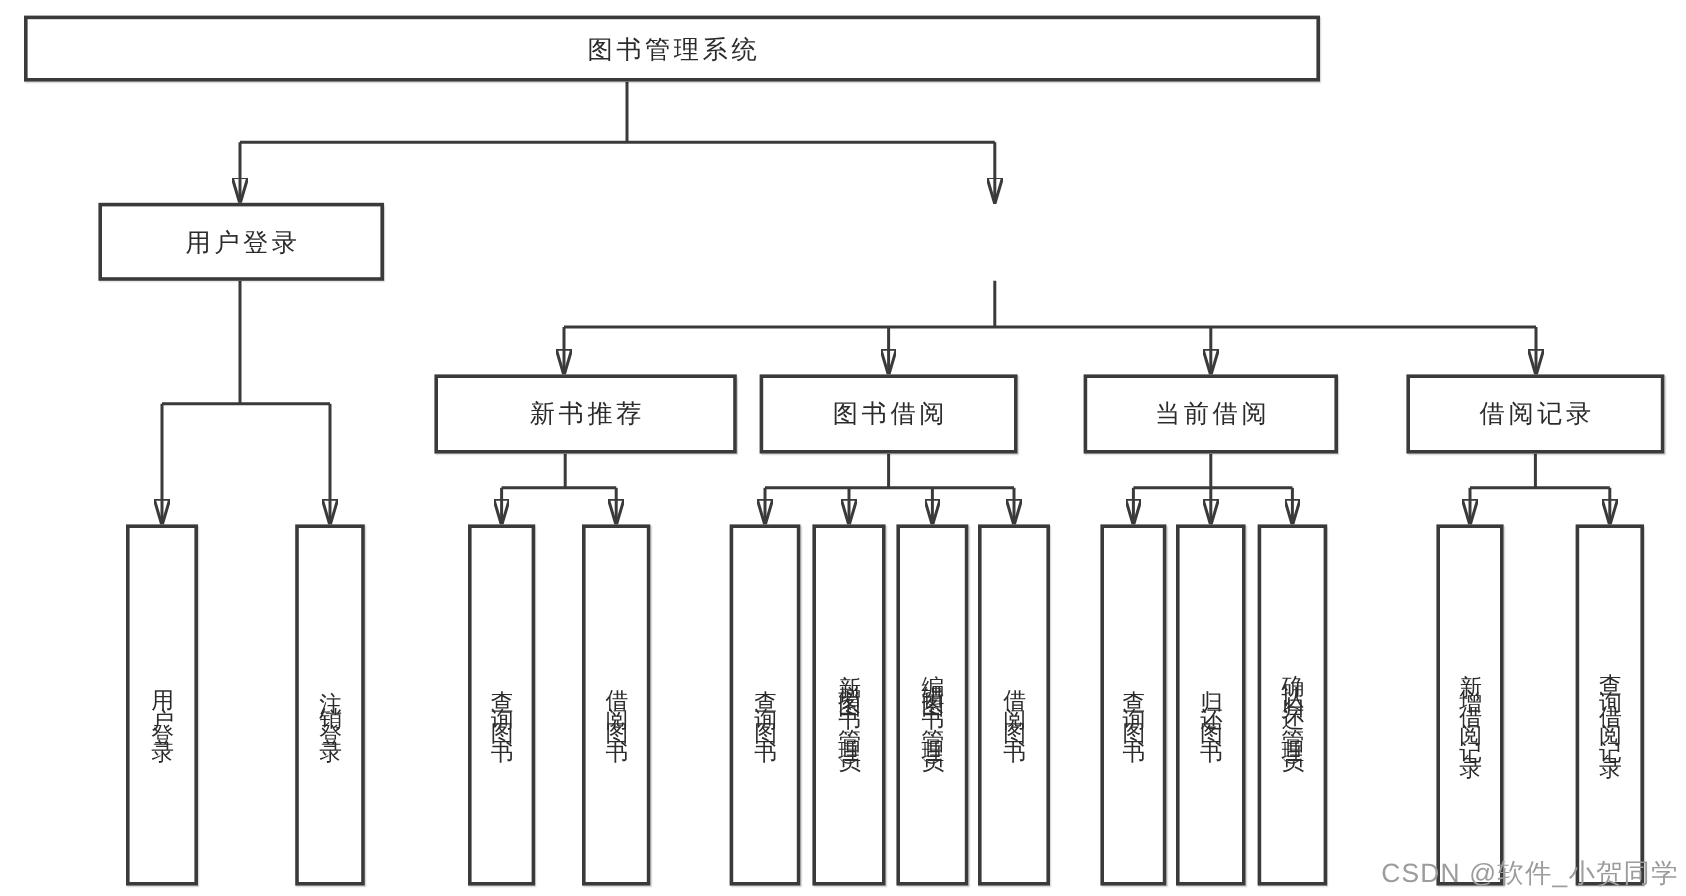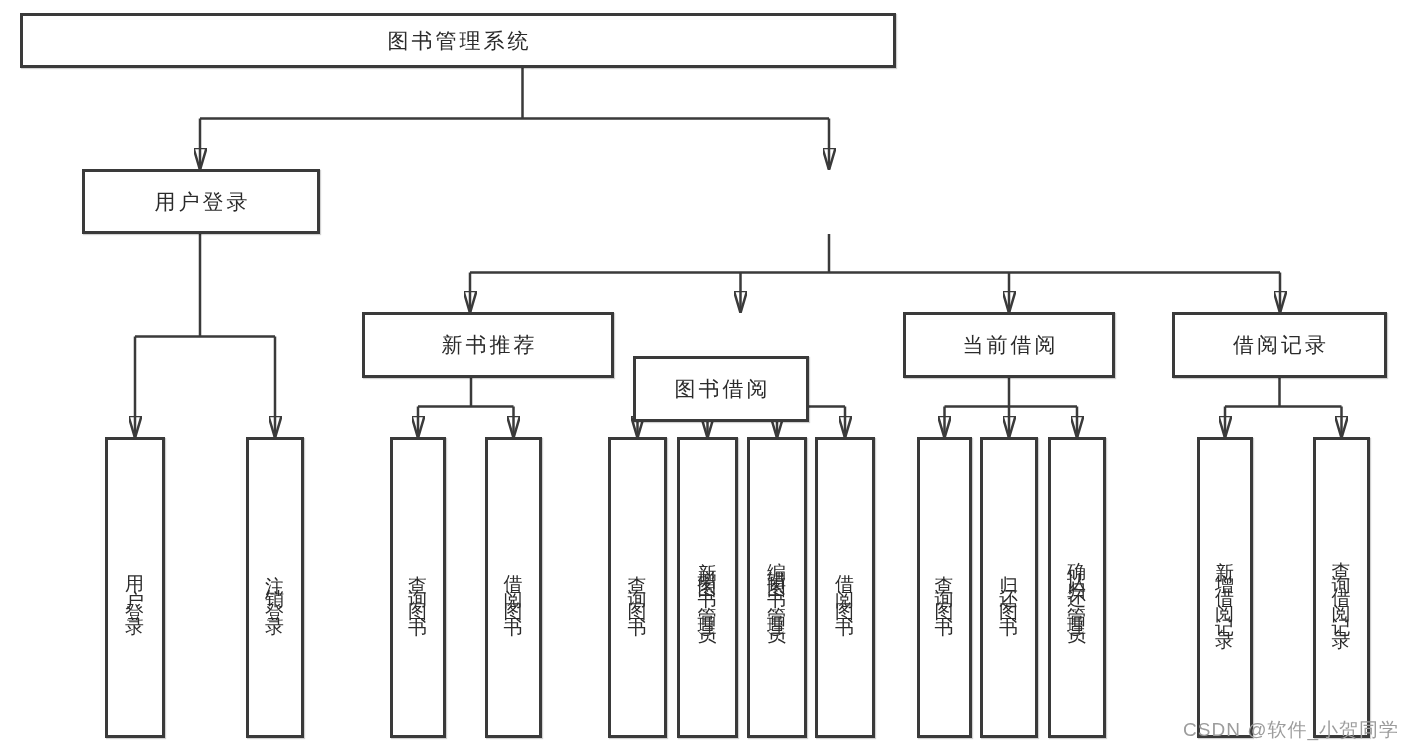--- a/index.html
+++ b/index.html
@@ -31,21 +31,21 @@
     writing-mode:vertical-rl;
     text-orientation:mixed;
     font-size:19px;
     letter-spacing:14px;
     line-height:1;
   }
   .node.v.long span{letter-spacing:9px;}
   .watermark{
     position:absolute;z-index:3;
     right:6px;bottom:4px;
-    font-size:19px;
+    font-size:22px;
     color:#9c9c9c;
     letter-spacing:1px;
     white-space:nowrap;
   }
 </style>
 </head>
 <body>
 
 <div class="stage">
 
@@ -97,32 +97,32 @@
       <path d="M1077,406.5 L1077,437" marker-end="url(#arw)"></path>
     </g>
 
     <g>
       <path d="M1279.5,378 L1279.5,406.5 M1225,406.5 L1341.5,406.5"></path>
       <path d="M1225,406.5 L1225,437" marker-end="url(#arw)"></path>
       <path d="M1341.5,406.5 L1341.5,437" marker-end="url(#arw)"></path>
     </g>
   </svg>
 
-  <div class="node h" style="left:20px;top:13px;width:876px;height:55px;">
+  <div class="node h" style="left:20px;top:13px;width:1080px;height:55px;">
     <span>图书管理系统</span>
   </div>
 
   <div class="node h" style="left:82px;top:169px;width:238px;height:65px;">
     <span>用户登录</span>
   </div>
 
   <div class="node h" style="left:362px;top:312px;width:252px;height:66px;">
     <span>新书推荐</span>
   </div>
-  <div class="node h" style="left:633px;top:312px;width:176px;height:66px;margin-top:44px;">
+  <div class="node h" style="left:633px;top:312px;width:215px;height:66px;">
     <span>图书借阅</span>
   </div>
   <div class="node h" style="left:1172px;top:312px;width:215px;height:66px;">
     <span>借阅记录</span>
   </div>
   <div class="node h" style="left:903px;top:312px;width:212px;height:66px;">
     <span>当前借阅</span>
   </div>
 
   <div class="node v" style="left:105px;top:437px;width:60px;height:301px;">

